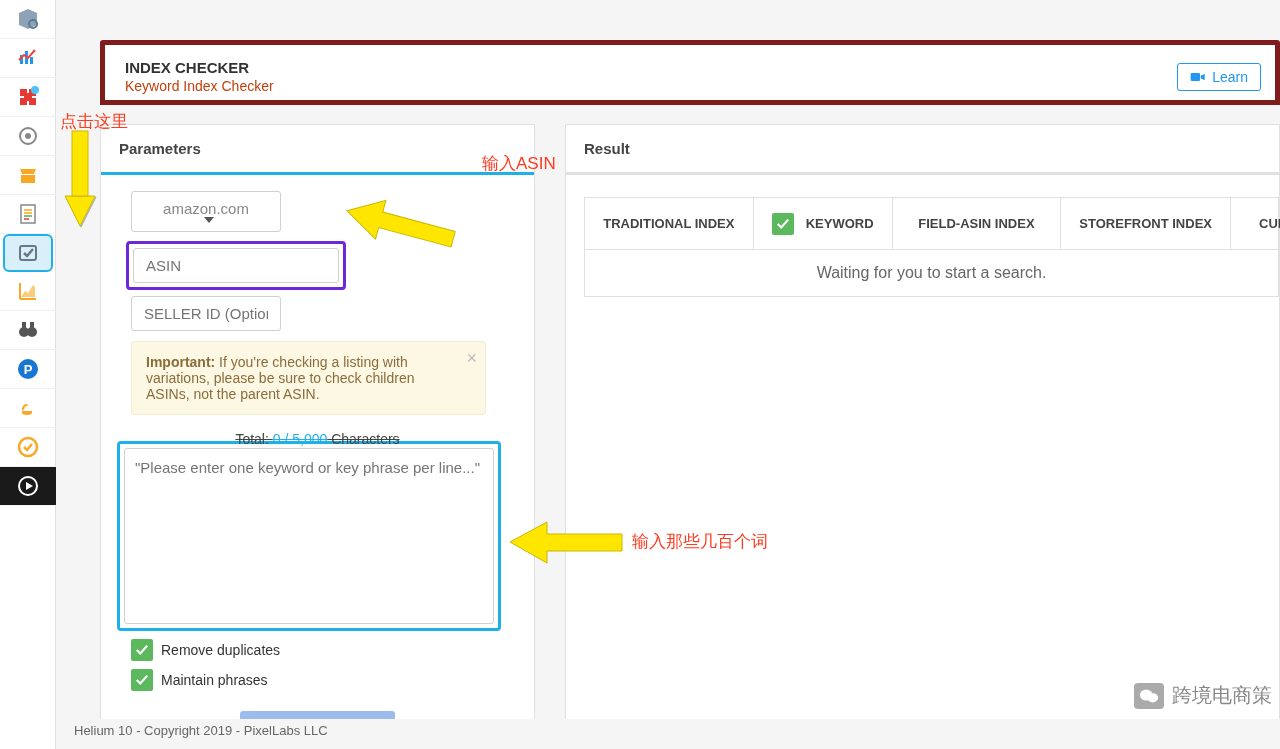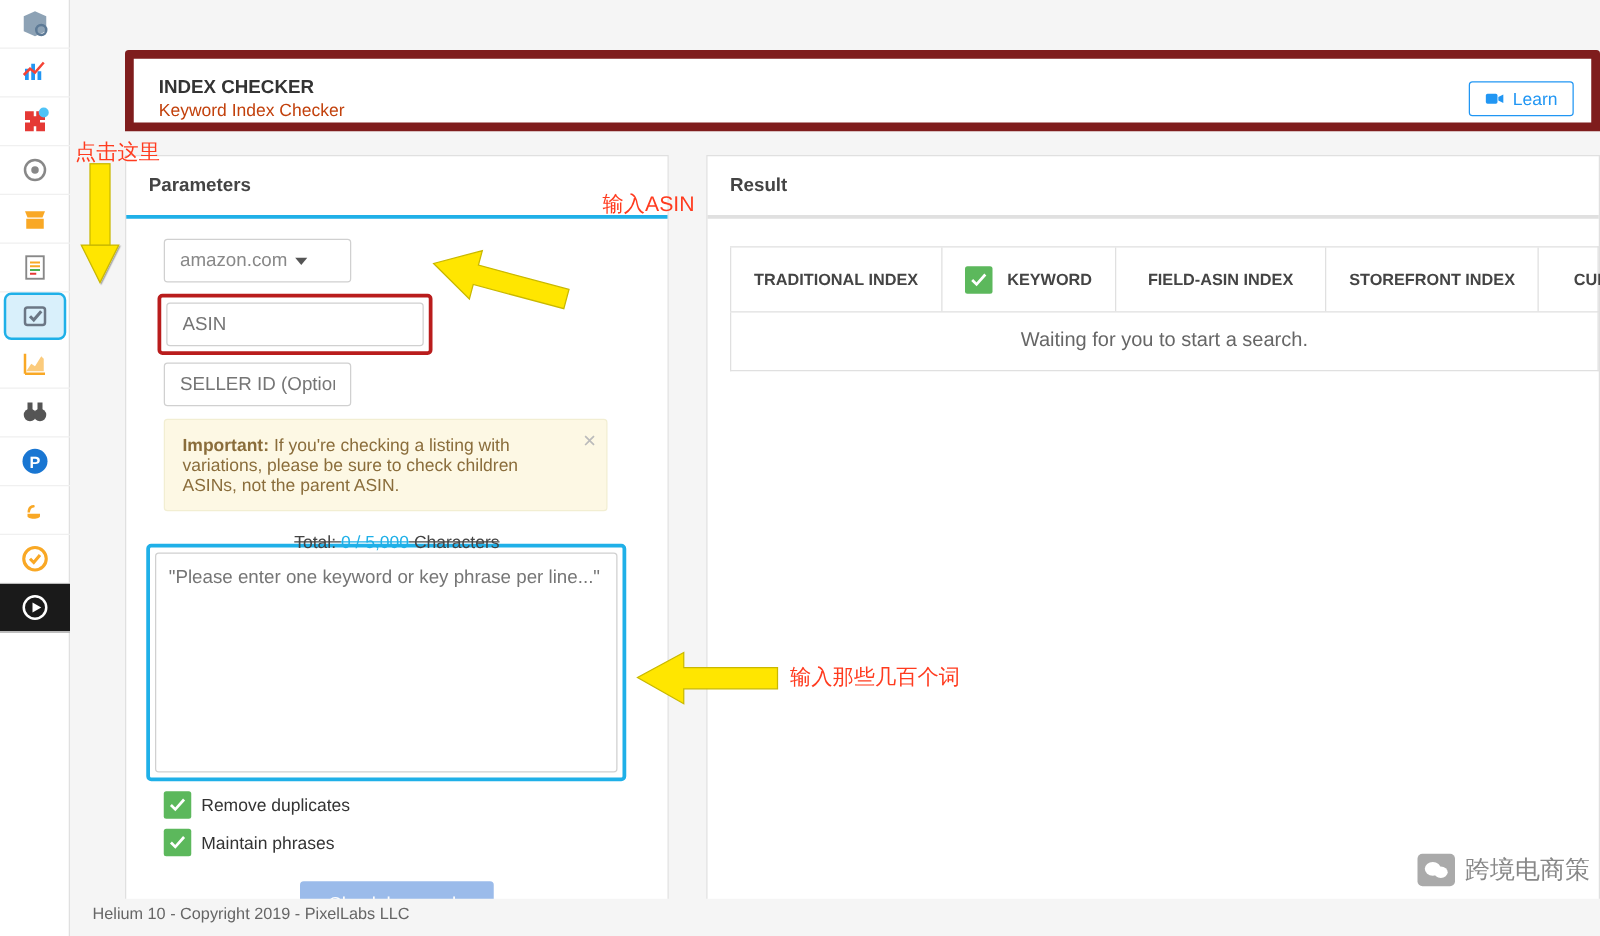--- a/index.html
+++ b/index.html
@@ -47,21 +47,21 @@
 }
 
 
 .header-card {
   position: absolute;
   left: 44px;
   top: 40px;
   width: 1180px;
   height: 65px;
   background: #fff;
-  border: 7px solid #7f1d1d;
+  border: 5px solid #7f1d1d;
   border-radius: 3px 3px 0 0;
   padding: 14px 20px;
 }
 .header-title { font-size: 15px; font-weight: bold; color: #333; }
 .header-sub { font-size: 14px; color: #c2410c; margin-top: 2px; }
 .learn-btn {
   position: absolute;
   right: 14px; top: 18px;
   background: #fff;
   border: 1px solid #2196F3;
@@ -112,25 +112,25 @@
 
 .form-control {
   border: 1px solid #d0d0d0;
   border-radius: 3px;
   padding: 8px 12px;
   font-size: 15px;
   color: #888;
   background: #fff;
   margin-bottom: 10px;
 }
-.select-marketplace { width: 150px; margin-bottom: 14px; cursor: pointer; display: inline-flex; align-items: center; }
+.select-marketplace { width: 150px; margin-bottom: 14px; cursor: pointer; display: inline-flex; align-items: center; flex-direction: column; }
 .input-asin { width: 150px; }
 .input-seller { width: 150px; display: block; overflow: hidden; white-space: nowrap; }
 .asin-highlight {
-  border: 3px solid #b91c1c;
+  border: 3px solid #6d28d9;
   border-radius: 4px;
   padding: 4px;
   margin: -5px -5px 6px -5px;
   width: 220px;
 }
 .asin-highlight .input-asin { width: 100%; margin: 0; }
 
 
 .alert {
   background: #fdf8e4;

